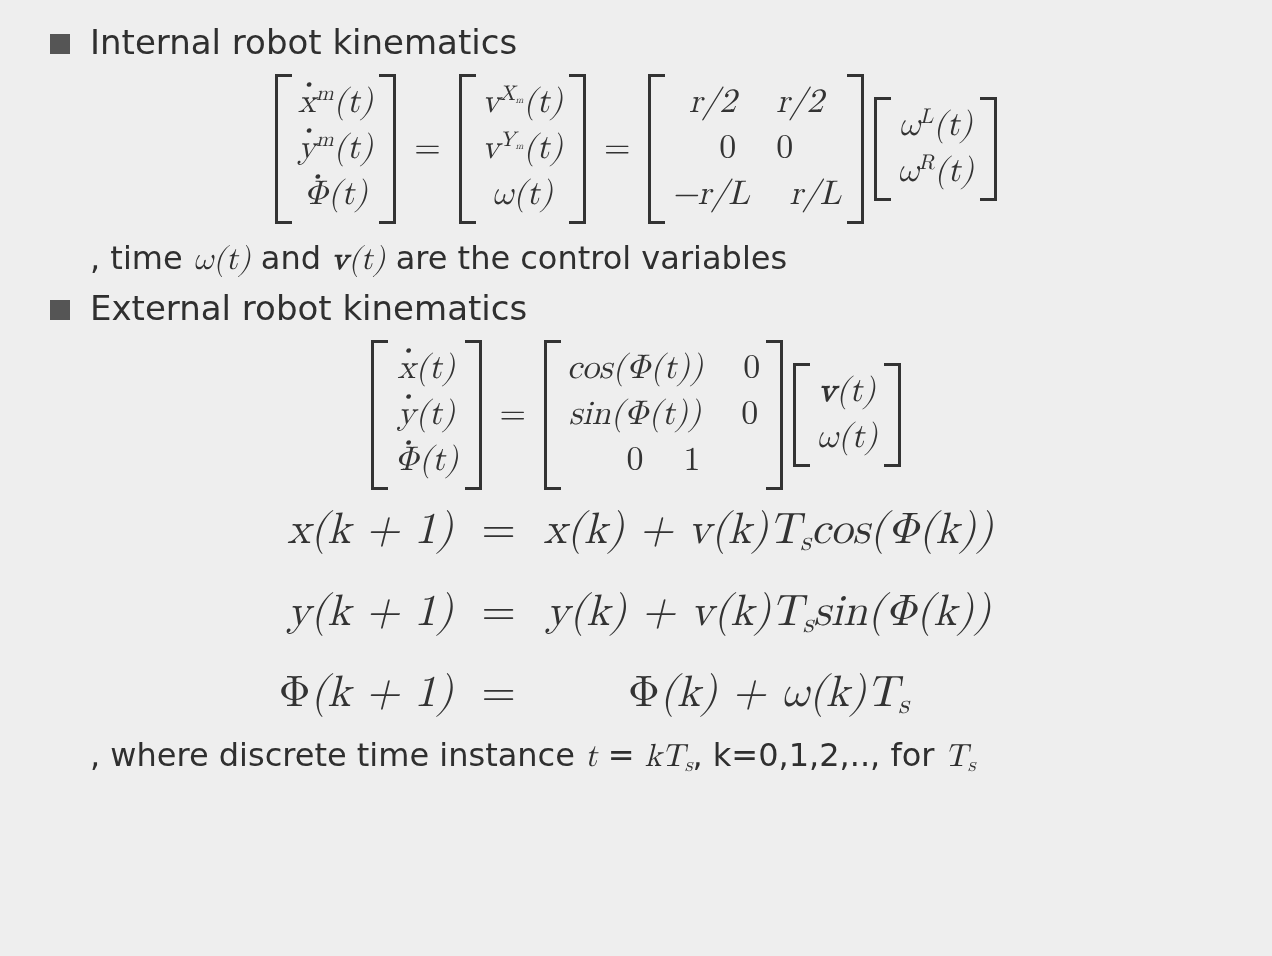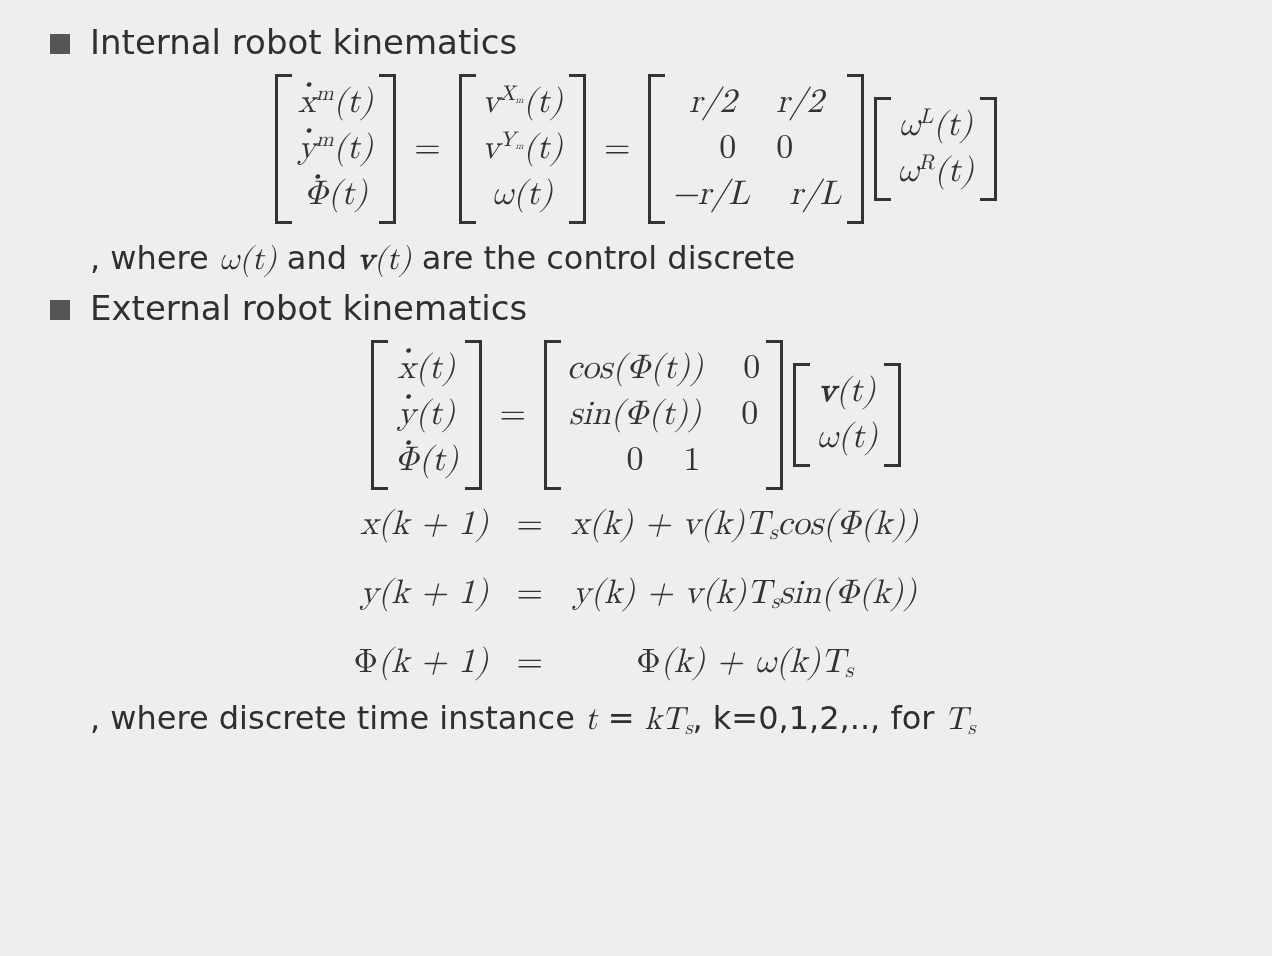--- a/index.html
+++ b/index.html
@@ -121,21 +121,21 @@
     font-weight: bold;
   }
 
   
   .align-block {
     display: inline-grid;
     grid-template-columns: auto auto auto;
     row-gap: 10px;
     column-gap: 6px;
     font-family: "Cambria Math", "Latin Modern Math", "STIX Two Math", "Times New Roman", serif;
-    font-size: 34px;
+    font-size: 44px;
     gap: 28px;
   }
   .align-block .lhs { text-align: right; white-space: nowrap; font-style: italic;}
   .align-block .mid { text-align: center; }
   .align-block .rhs { text-align: center; white-space: nowrap; font-style: italic;}
   .upright { font-style: normal; }
 
   .inline-math {
     font-family: "Cambria Math", "Latin Modern Math", "STIX Two Math", "Times New Roman", serif;
     font-style: italic;
@@ -231,21 +231,21 @@
               <span class="sub">R</span>
               <span>(t)</span>
             </span>
         </span>
         <span class="bracket right"></span>
       </span>
     </span>
   </div>
 
   <div class="subnote">
-    <span>, where </span><span class="inline-math">ω(t)</span><span> and </span><span class="inline-math bold">v</span><span class="inline-math">(t)</span><span> are the control discrete</span>
+    <span>, time </span><span class="inline-math">ω(t)</span><span> and </span><span class="inline-math bold">v</span><span class="inline-math">(t)</span><span> are the control variables</span>
   </div>
 
   <ul class="toplist">
     <li>
       <span>External robot kinematics</span>
     </li>
   </ul>
 
   <div class="eq-block">
     <span class="mrow">

